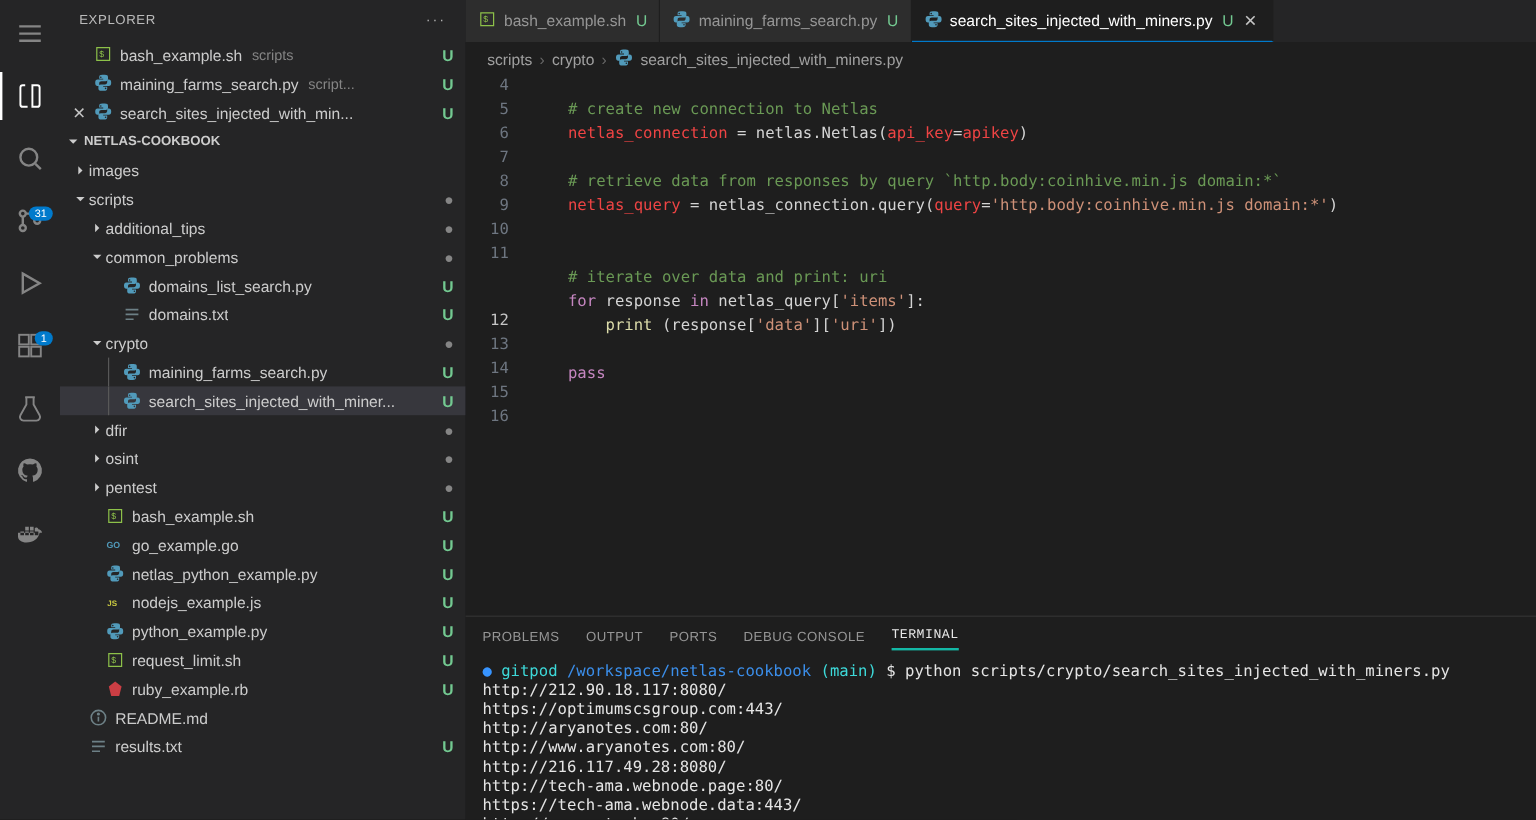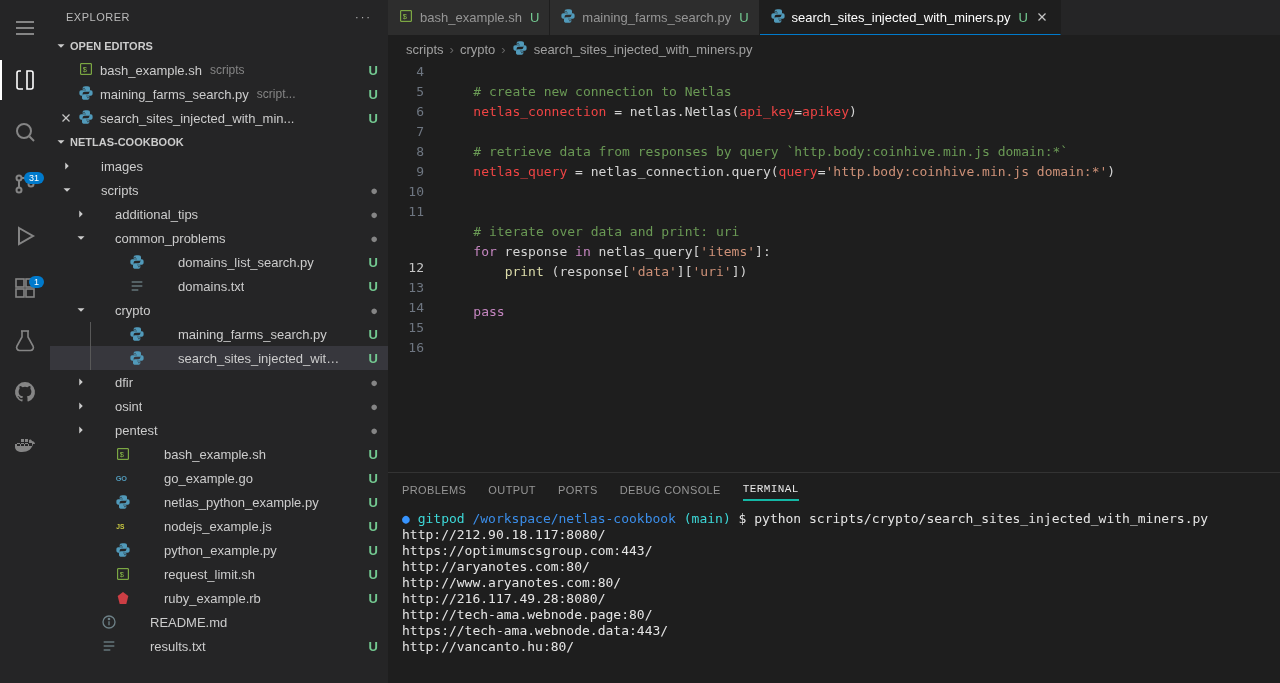--- a/index.html
+++ b/index.html
@@ -118,21 +118,20 @@
 }
 .tree .row {
   display: flex;
   align-items: center;
   height: 24px;
   padding-right: 10px;
   font-size: 13px;
   cursor: pointer;
   white-space: nowrap;
   position: relative;
-  gap: 27px;
 }
 .tree .row.selected { background: #37373d; }
 .tree .row .twisty { width: 14px; height: 14px; margin-right: 0px; flex-shrink: 0; display: flex; align-items: center; justify-content: center; }
 .tree .row .fi { margin-right: 6px; flex-shrink: 0; width: 16px; display: flex; align-items: center; justify-content: center; }
 .tree .row .name { color: #cccccc; overflow: hidden; text-overflow: ellipsis; }
 .tree .row .status { margin-left: auto; color: #73c991; font-weight: 600; }
 .tree .row .status.dot { color: #858585; }
 .indent0 { padding-left: 10px; }
 .indent1 { padding-left: 24px; }
 .indent2 { padding-left: 38px; }
@@ -195,21 +194,21 @@
 }
 .gutter .ln.current { color: #c6c6c6; margin-top: 36px; }
 .code { flex: 1; white-space: pre; color: #d4d4d4; }
 .c-comment { color: #6A9955; }
 .c-keyword { color: #c586c0; }
 .c-var { color: #ef4444; }
 .c-func { color: #dcdcaa; }
 .c-string { color: #ce9178; }
 .c-op { color: #d4d4d4; }
 .panel {
-  height: 211px;
+  height: 170px;
   border-top: 1px solid #333;
   display: flex;
   flex-direction: column;
 }
 .panel-tabs {
   height: 34px;
   display: flex;
   align-items: center;
   gap: 22px;
   padding: 0 14px;
@@ -301,26 +300,20 @@
     <svg viewBox="0 0 24 24" fill="currentColor">
         <path d="M4 11h3v3H4zm4 0h3v3H8zm4 0h3v3h-3zm-4-4h3v3H8zm4 0h3v3h-3zm4 4h3v3h-3zM2 15c0 3 3 5 7 5 6 0 10-3 11-8h2c0-2-2-3-3-3-.3-1.5-2-2-3-1v4H2v3z"></path>
       </svg>
   </div>
 </div>
 
 <div class="sidebar">
   <div class="sidebar-header">
     <span>EXPLORER</span>
     <span style="letter-spacing:2px; cursor:pointer;">···</span>
-  </div>
-  <div class="section-header">
-    <svg viewBox="0 0 16 16" fill="currentColor">
-        <path d="M4 6l4 4 4-4z"></path>
-      </svg>
-    <span>OPEN EDITORS</span>
   </div>
   <div class="open-editors-list" id="open-editors">
       <div class="row">
         <span class="fi clr-green"><svg viewBox="0 0 24 24" fill="currentColor">
             <path d="M4 4h16v16H4z" fill="none" stroke="currentColor" stroke-width="1.5"></path>
             <text x="7" y="16" font-size="11" fill="currentColor">$</text>
           </svg></span>
         <span class="name">bash_example.sh</span>
         <span class="path">scripts</span>
         <span class="status">U</span>

